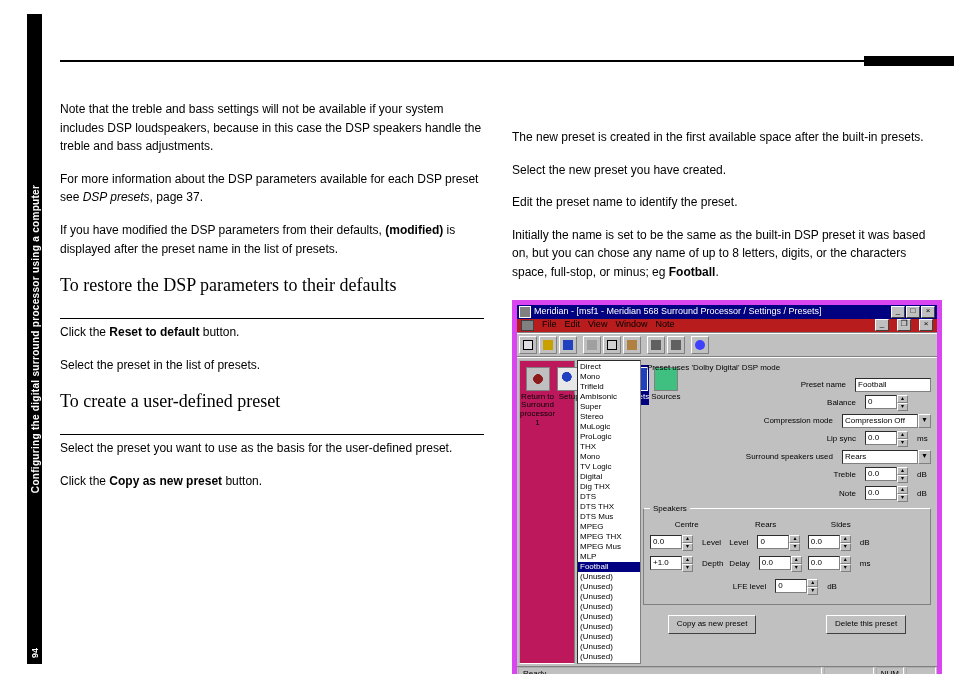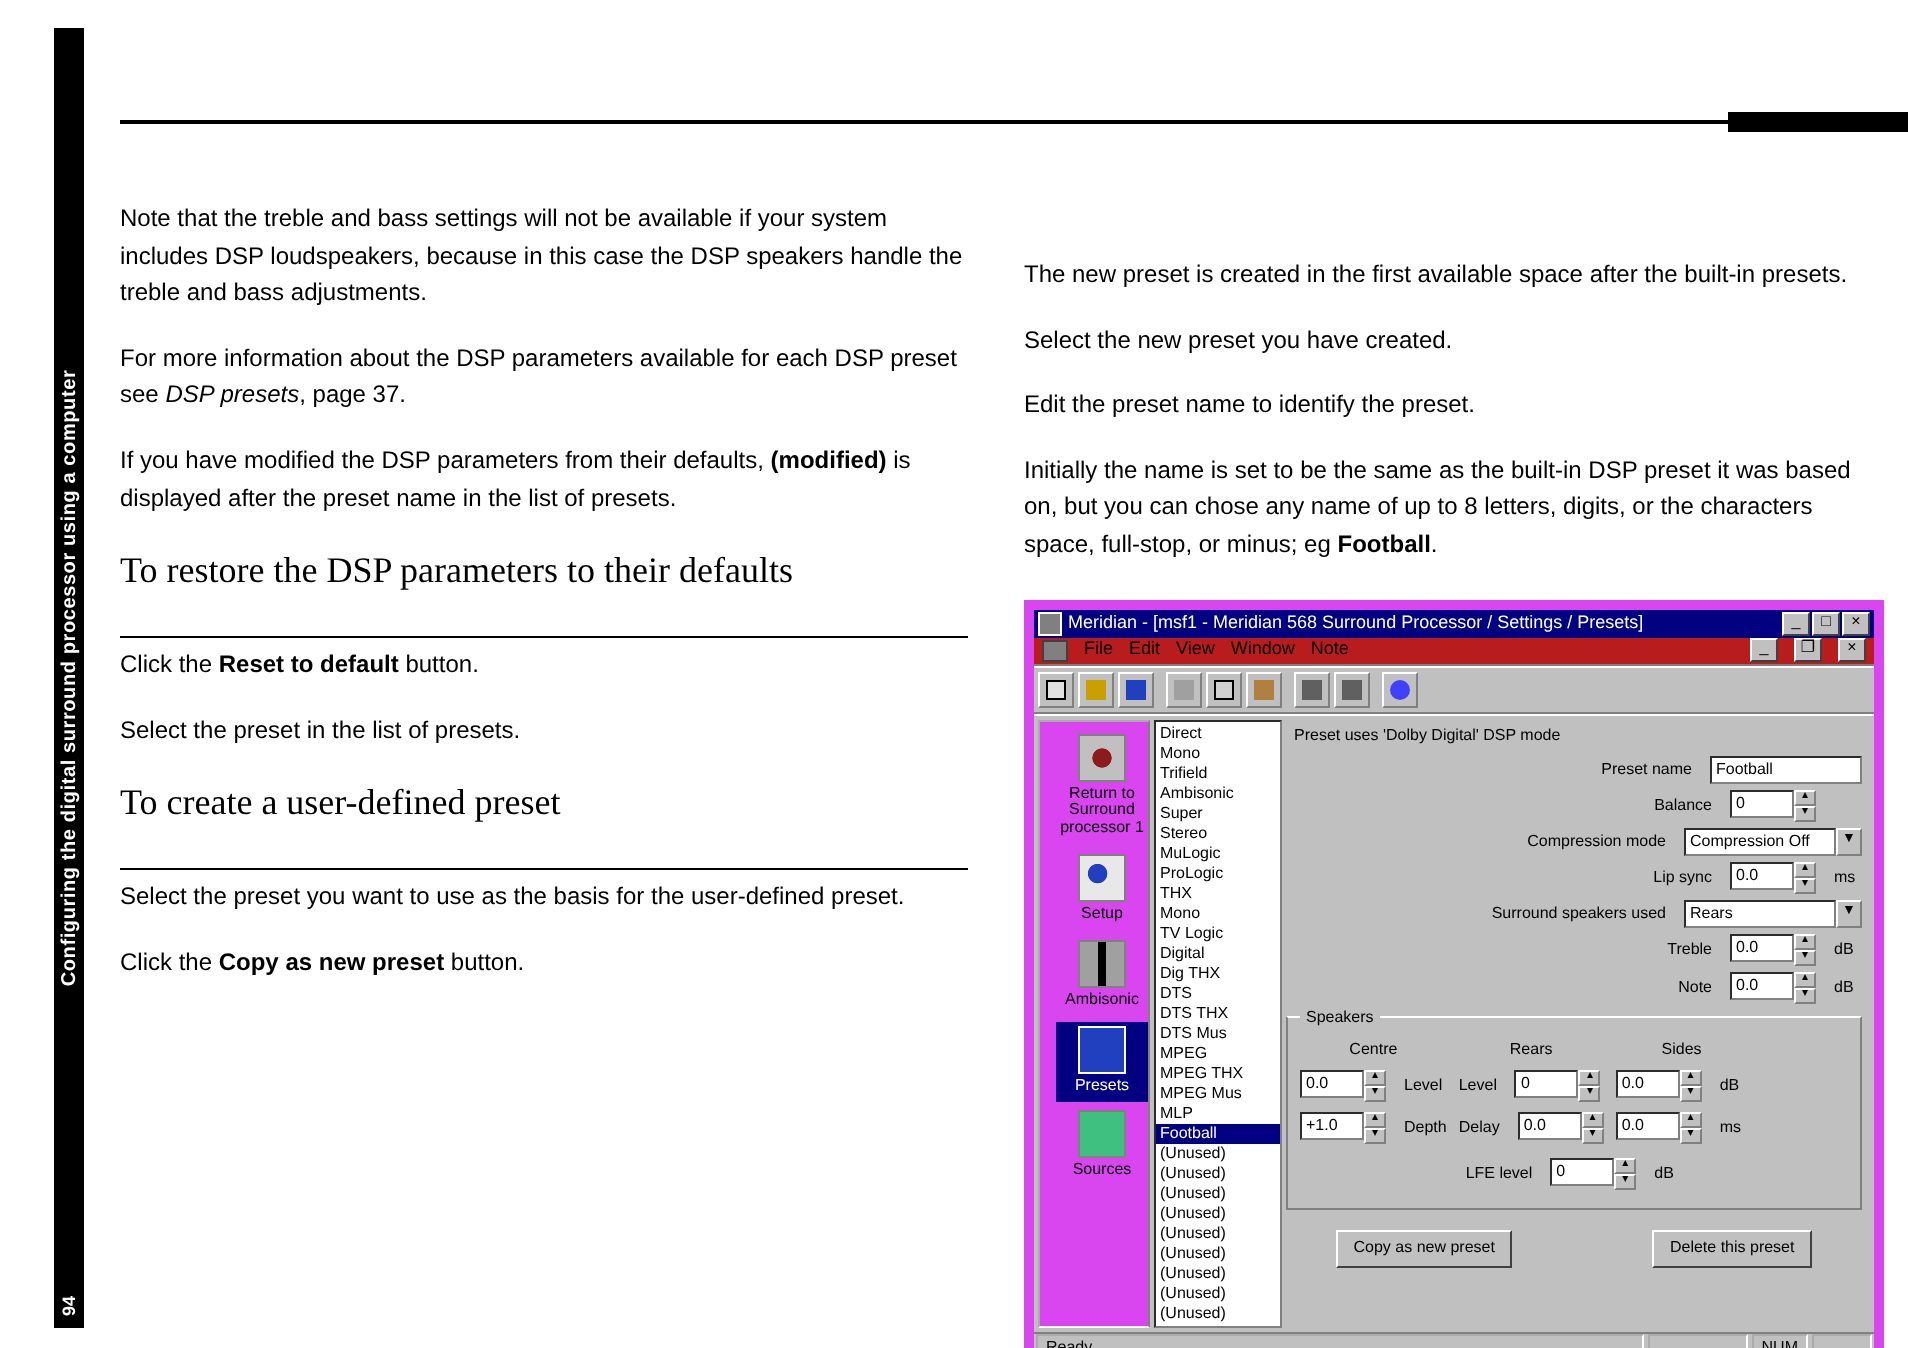--- a/index.html
+++ b/index.html
@@ -176,27 +176,27 @@
   .tbtn.copy::after { background: #d0d0d0; border: 1px solid #000; }
   .tbtn.paste::after{ background: #b08040; }
 
   .workarea {
     display: flex;
     background: #c0c0c0;
     border-top: 1px solid #fff;
   }
   .sidebar {
     width: 54px;
-    background: #d946ef;
+    background: #be185d;
     border: 1px inset #fff;
     border-right: 1px solid #808080;
     margin: 2px;
     display: flex;
-    flex-direction: column;
-    align-items: flex-end;
+    flex-direction: row;
+    align-items: flex-start;
     padding-top: 4px;
     gap: 2px;
   }
   .sbitem {
     width: 46px;
     text-align: center;
     padding: 2px 0 4px 0;
     font-size: 8px;
     line-height: 1.1;
   }

